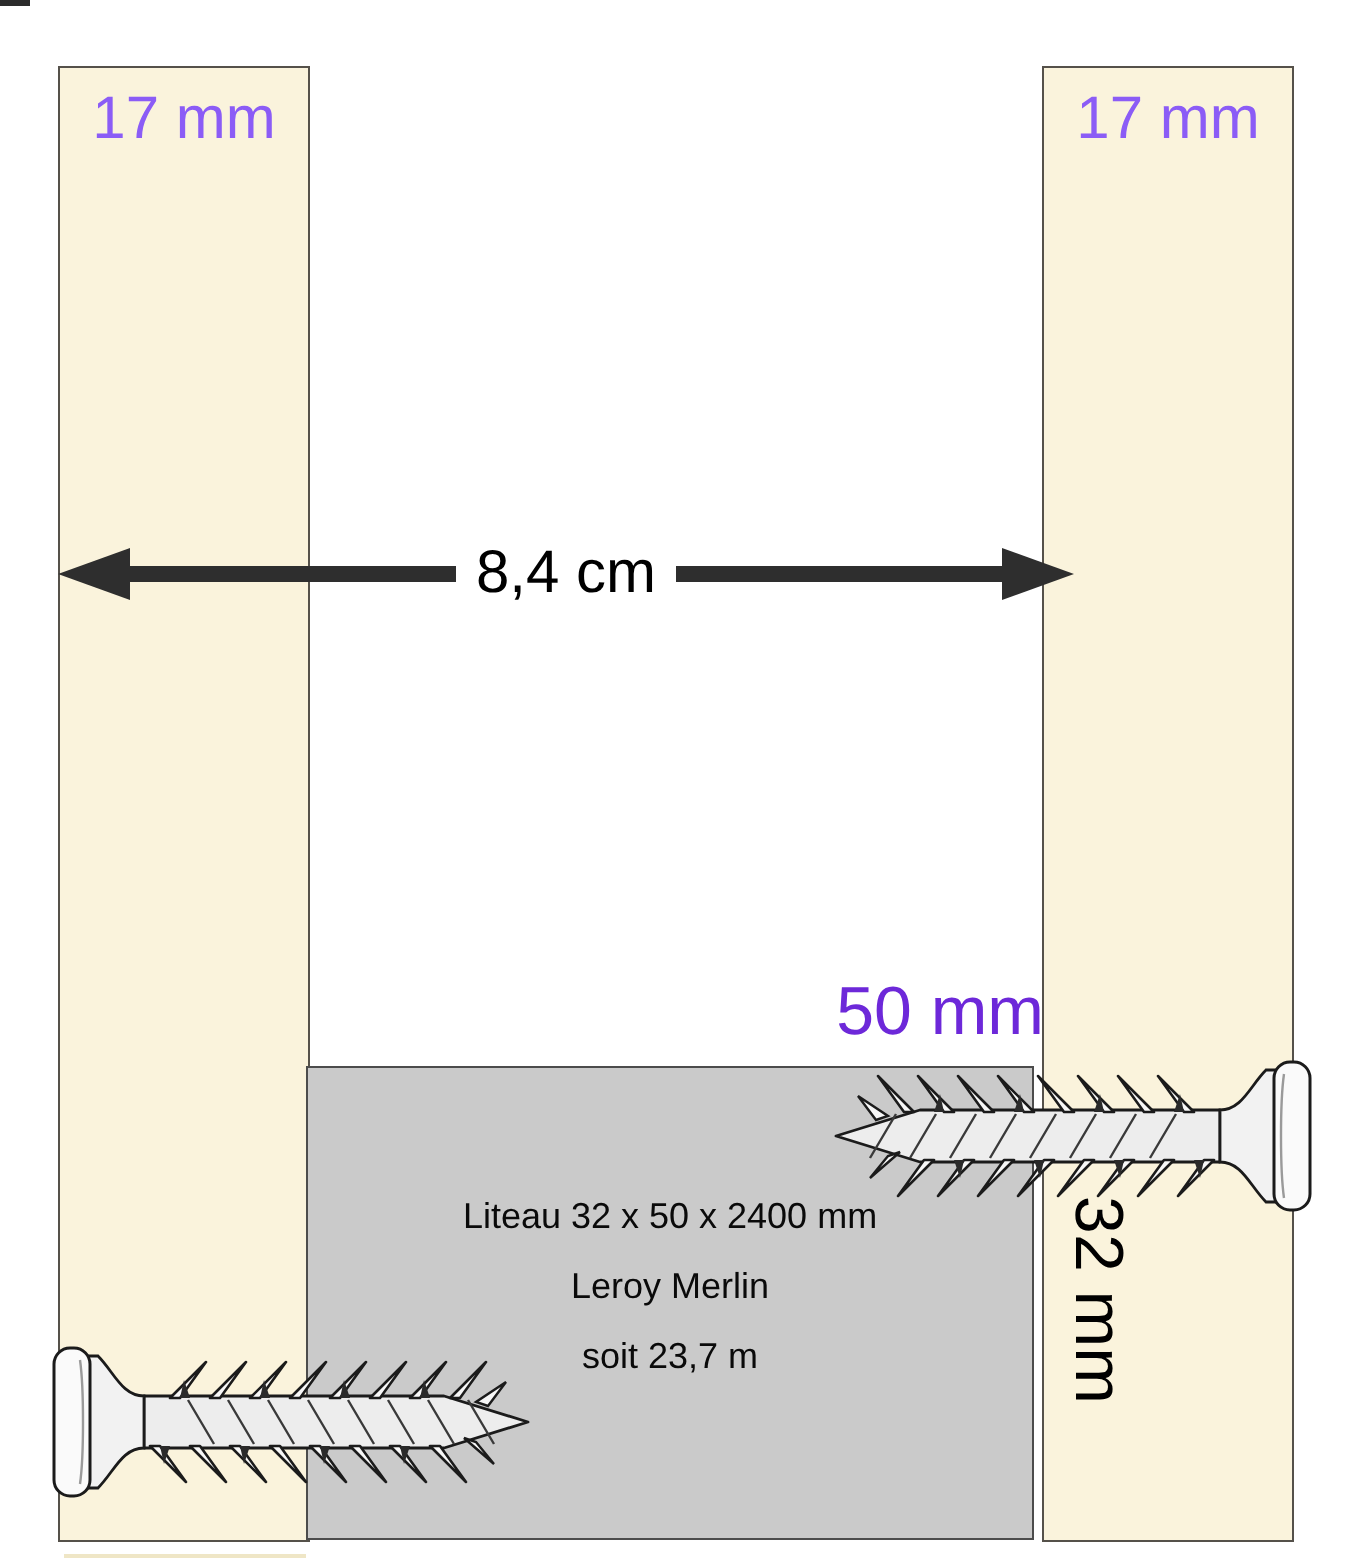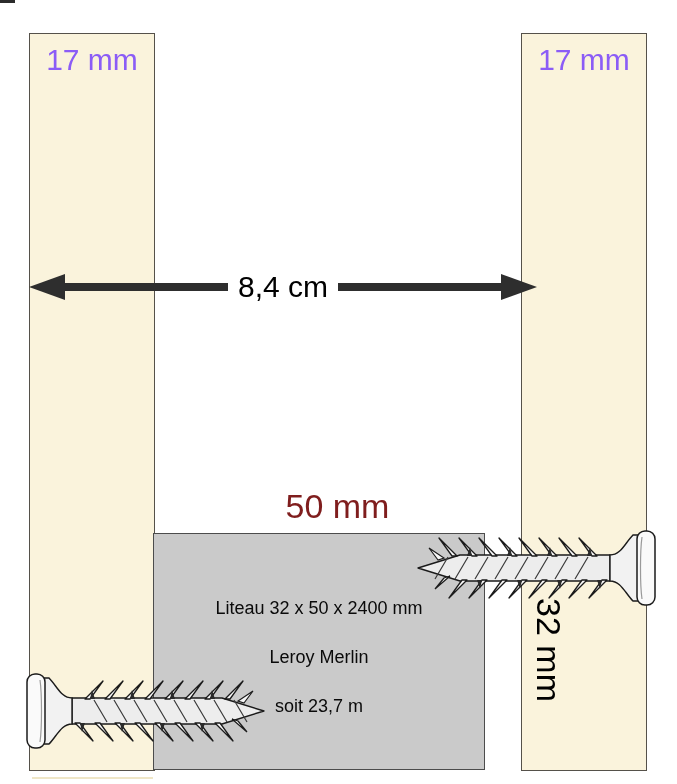--- a/index.html
+++ b/index.html
@@ -41,28 +41,28 @@
   }
   .arrow-head-right{
     width:0;height:0;border-top:13px solid transparent;border-bottom:13px solid transparent;
     border-left:36px solid var(--arrow);flex:0 0 auto;
   }
   .arrow-seg{flex:1 1 auto;height:8px;background:var(--arrow);}
   .arrow-label{
     flex:0 0 auto;font-size:30px;line-height:1;padding:0 10px;color:#000;background:transparent;
   }
   .width-label{
-    position:absolute;left:153px;width:369px;top:489px;text-align:center;
-    font-size:34px;line-height:34px;color:#7f1d1d;z-index:2;
+    position:absolute;left:153px;width:369px;top:489px;text-align:right;
+    font-size:34px;line-height:34px;color:#6d28d9;z-index:2;
   }
   .liteau-block{
-    position:absolute;left:153px;top:533px;width:332px;height:237px;
+    position:absolute;left:153px;top:533px;width:364px;height:237px;
     background:var(--block_fill);border:1.5px solid var(--block_border);box-sizing:border-box;
     display:flex;flex-direction:column;align-items:center;
-    padding-top:64px;gap:28px;z-index:2;
+    padding-top:64px;gap:14px;z-index:2;
   }
   .liteau-line{font-size:18px;line-height:21px;color:#0a0a0a;white-space:nowrap;}
   .side-label{
     position:absolute;left:549px;top:650px;transform:translate(-50%,-50%) rotate(90deg);
     font-size:34px;line-height:1;white-space:nowrap;color:#000;z-index:3;
   }
   .screw{position:absolute;width:246px;height:78px;z-index:4;}
   .screw.top{left:414px;top:529px;}
   .screw.bottom{left:22px;top:672px;transform:scaleX(-1);}
   .faint-bottom-line{

